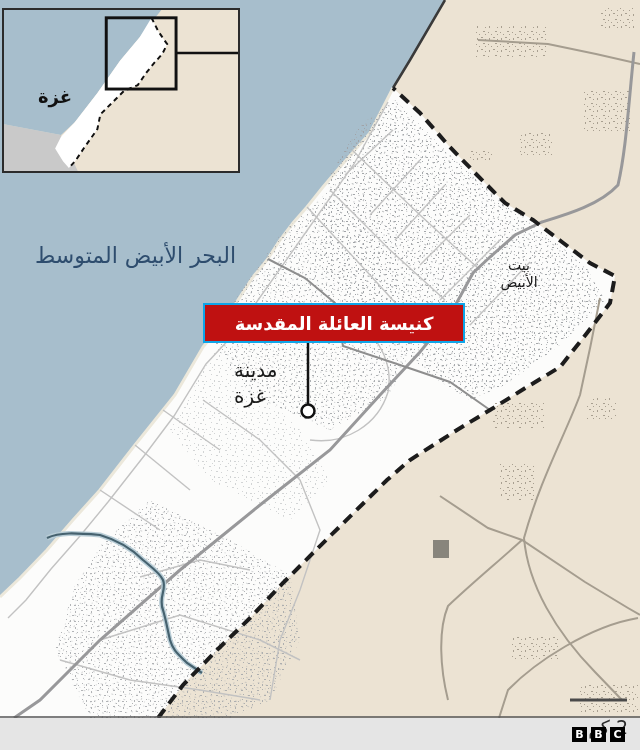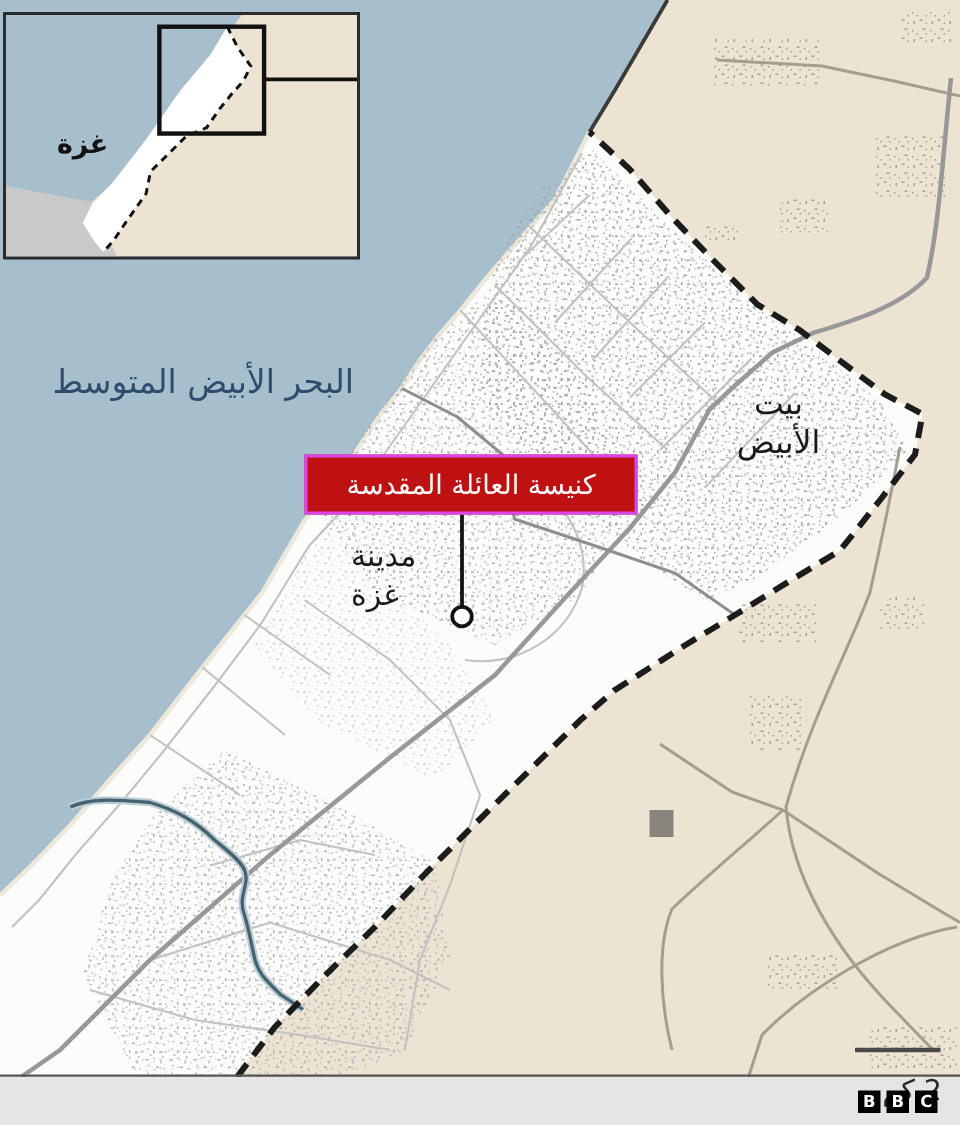--- a/index.html
+++ b/index.html
@@ -4,28 +4,28 @@
 <style>
   html,body{margin:0;padding:0;background:#ffffff;}
   .stage{
     position:relative;width:640px;height:750px;overflow:hidden;
     background:#e5e5e5;font-family:"DejaVu Sans",sans-serif;
   }
   .map-svg{position:absolute;left:0;top:0;display:block;}
   
   .lbl{position:absolute;direction:rtl;color:#1a1a1a;line-height:1.12;}
   .sea-lbl{left:24px;top:223px;width:212px;font-size:22px;color:#2e4d6e;text-align:right;margin-top:21px;}
-  .beit-lbl{left:486px;top:257px;width:66px;font-size:21px;text-align:center;line-height:1.22;}
+  .beit-lbl{left:486px;top:257px;width:66px;font-size:14px;text-align:center;line-height:1.22;}
   .city-lbl{left:234px;top:357px;width:72px;font-size:20px;text-align:left;line-height:1.3;}
   .wadi-lbl{left:162px;top:570px;width:90px;font-size:21px;color:#3f6690;text-align:center;}
   .scale-lbl{left:570px;top:669px;width:58px;font-size:19px;color:#2c2c2c;text-align:right;margin-top:48px;}
   .church-box{
-    position:absolute;left:203px;top:303px;width:222px;height:40px;
-    background:#bf1111;border:2px solid #d946ef;box-sizing:border-box;
-    color:#ffffff;font-size:18px;font-weight:normal;direction:rtl;
+    position:absolute;left:203px;top:303px;width:262px;height:40px;
+    background:#bf1111;border:2px solid #0ea5e9;box-sizing:border-box;
+    color:#ffffff;font-size:18px;font-weight:bold;direction:rtl;
     display:flex;align-items:center;justify-content:center;white-space:nowrap;
   }
   
   .inset{
     position:absolute;left:2px;top:8px;width:238px;height:165px;
     border:2px solid #2b2b2b;box-sizing:border-box;background:#a7becc;overflow:hidden;
   }
   .inset svg{display:block;width:100%;height:100%;}
   .inset-lbl{position:absolute;direction:rtl;font-weight:bold;color:#111;}
   .inset-gaza{left:28px;top:76px;width:46px;font-size:18px;text-align:center;}

